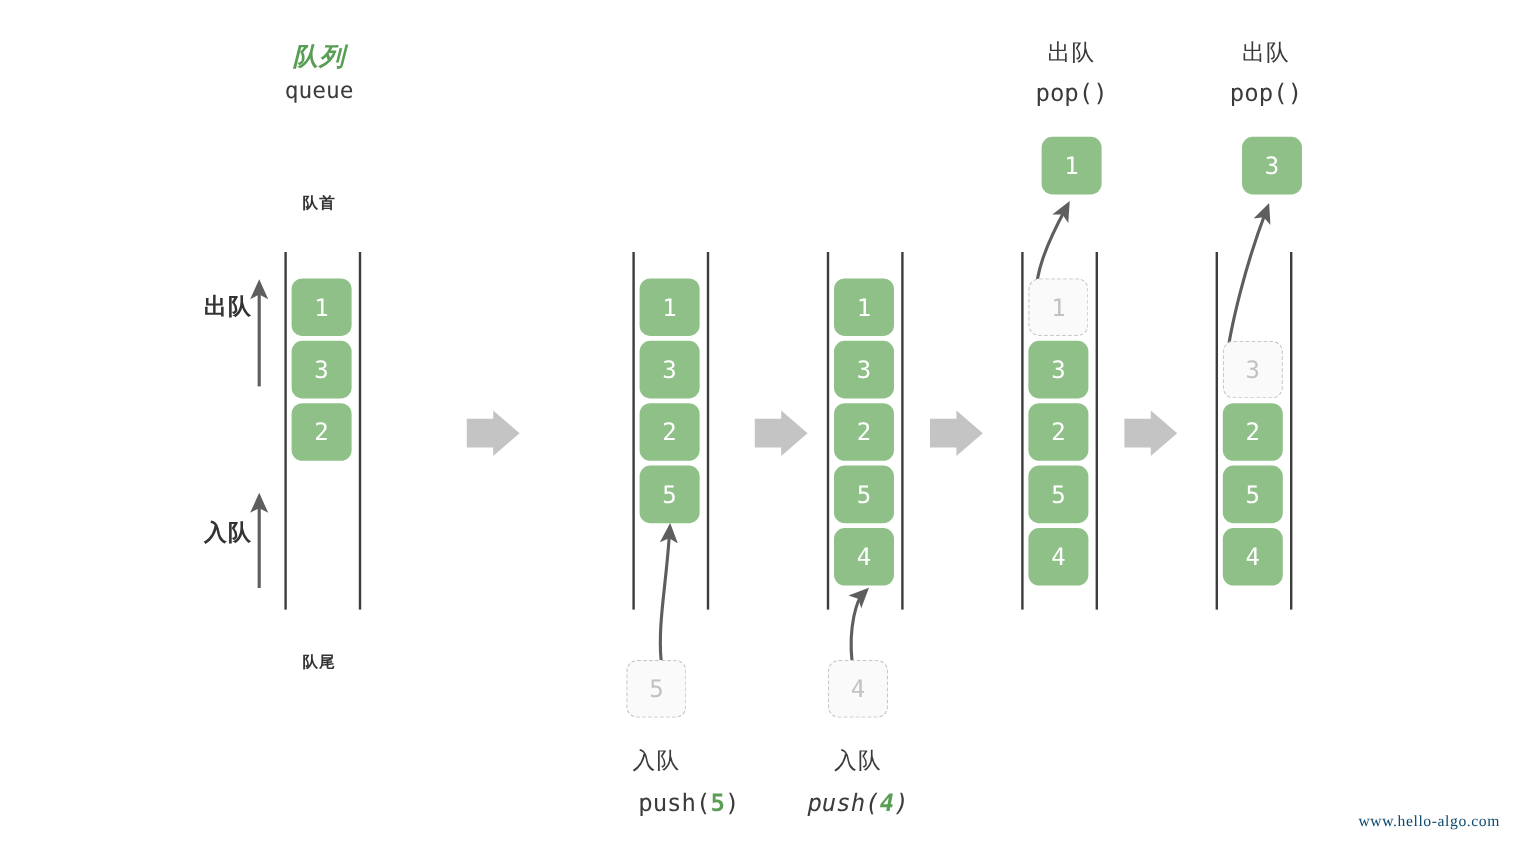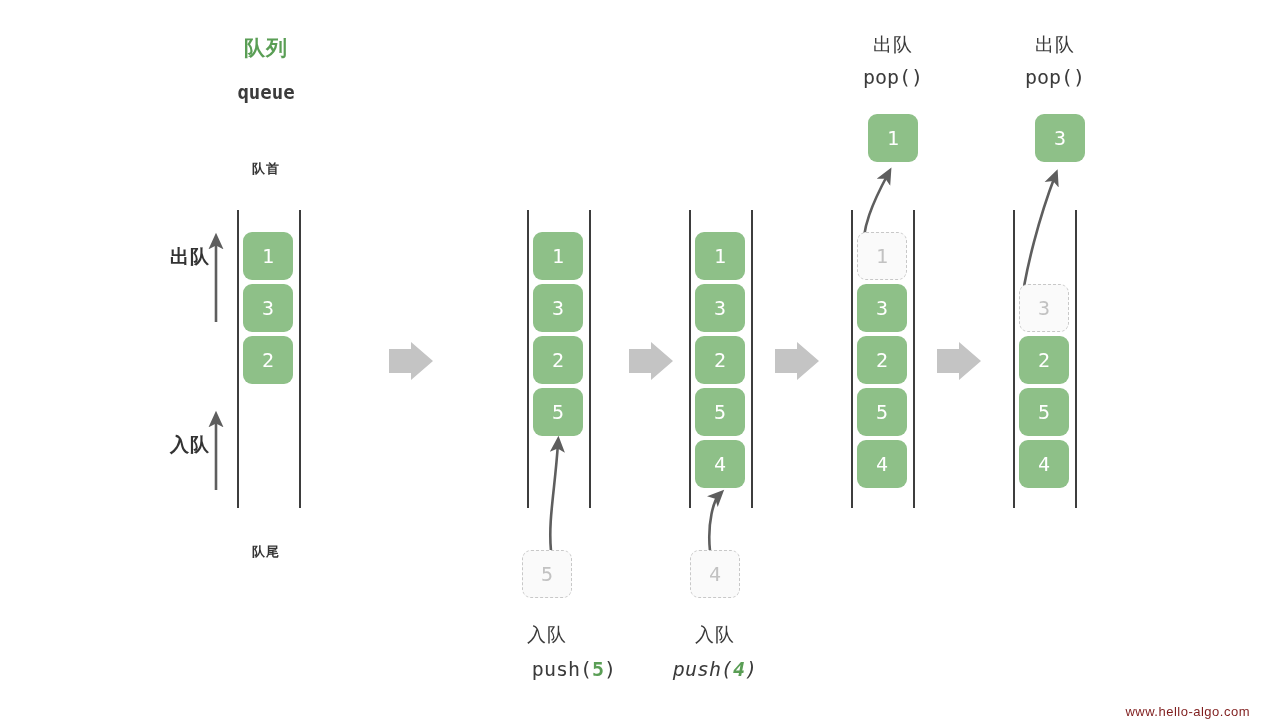--- a/index.html
+++ b/index.html
@@ -22,20 +22,21 @@
     text-align: center;
     white-space: nowrap;
     color: #333333;
     line-height: 1.32;
   }
   .title-cn {
     font-size: 21px;
     font-weight: bold;
     color: #5a9e55;
     letter-spacing: 1px;
+    font-style: italic;
   }
   .title-mono {
     font-family: "DejaVu Sans Mono", "Liberation Mono", monospace;
     font-size: 19px;
     color: #3b3b3b;
     letter-spacing: 0px;
   }
   .head-label {
     font-size: 13px;
     font-weight: bold;
@@ -53,25 +54,24 @@
     color: #3b3b3b;
     letter-spacing: 1px;
   }
   .op-mono {
     font-family: "DejaVu Sans Mono", "Liberation Mono", monospace;
     font-size: 20px;
     color: #3b3b3b;
   }
   .op-mono .arg { color: #5a9e55; font-weight: bold; }
   .watermark {
-    font-family: Liberation Sans, sans-serif;
+    font-family: Liberation Serif, serif;
     font-size: 13px;
-    color: #7f1d1d;
+    color: #0c4a6e;
     letter-spacing: 0.5px;
-    margin-top: 28px;
   }
 
   
   .rail {
     position: absolute;
     width: 1.6px;
     background: #3d3d3d;
   }
 
   
@@ -145,21 +145,21 @@
     </g>
     <g>
       <path d="M775,349 L797,349 L797,342 L819,361 L797,380 L797,373 L775,373 Z" fill="#c4c4c4"></path>
     </g>
     <g>
       <path d="M937,349 L959,349 L959,342 L981,361 L959,380 L959,373 L937,373 Z" fill="#c4c4c4"></path>
     </g>
   </svg>
 
   <div class="label title-cn" style="left:206px; top:34px; width:120px;">队列</div>
-  <div class="label title-mono" style="left:206px; top:80px; width:120px;font-weight:bold;">queue</div>
+  <div class="label title-mono" style="left:206px; top:64px; width:120px;">queue</div>
 
   <div class="label head-label" style="left:206px; top:160px; width:120px;">队首</div>
   <div class="label head-label" style="left:206px; top:543px; width:120px;">队尾</div>
 
   <div class="label side-label" style="left:140px; top:244px; width:70px; text-align:right;">出队</div>
   <div class="label side-label" style="left:140px; top:432px; width:70px; text-align:right;">入队</div>
 
   <div class="rail" style="left:237px; top:210px; height:298px;"></div>
   <div class="rail" style="left:299px; top:210px; height:298px;"></div>
 

